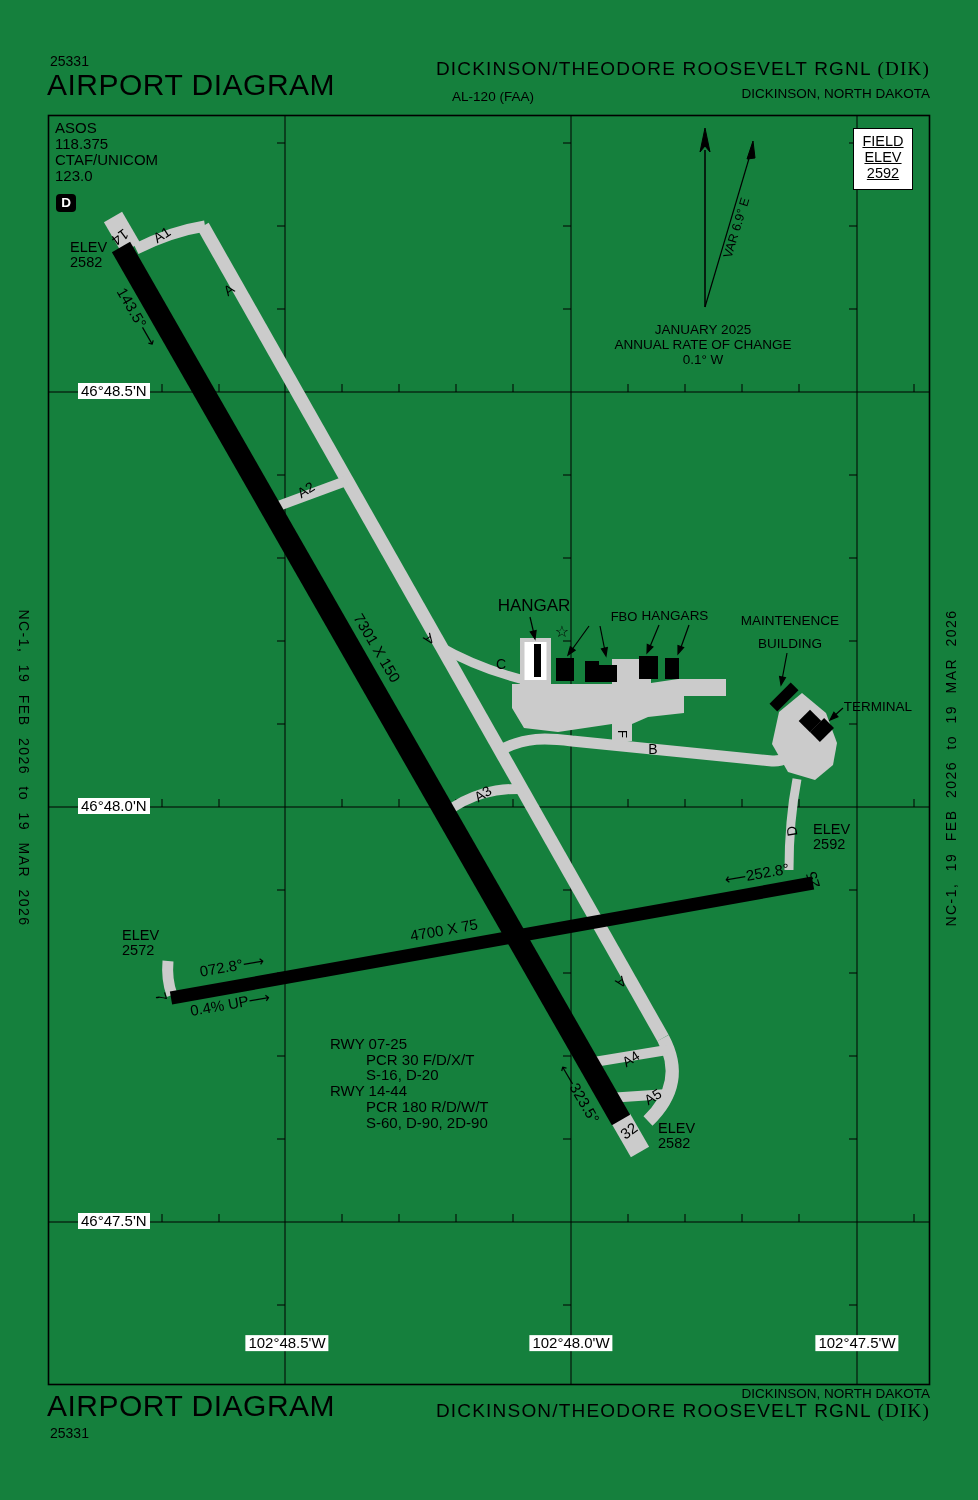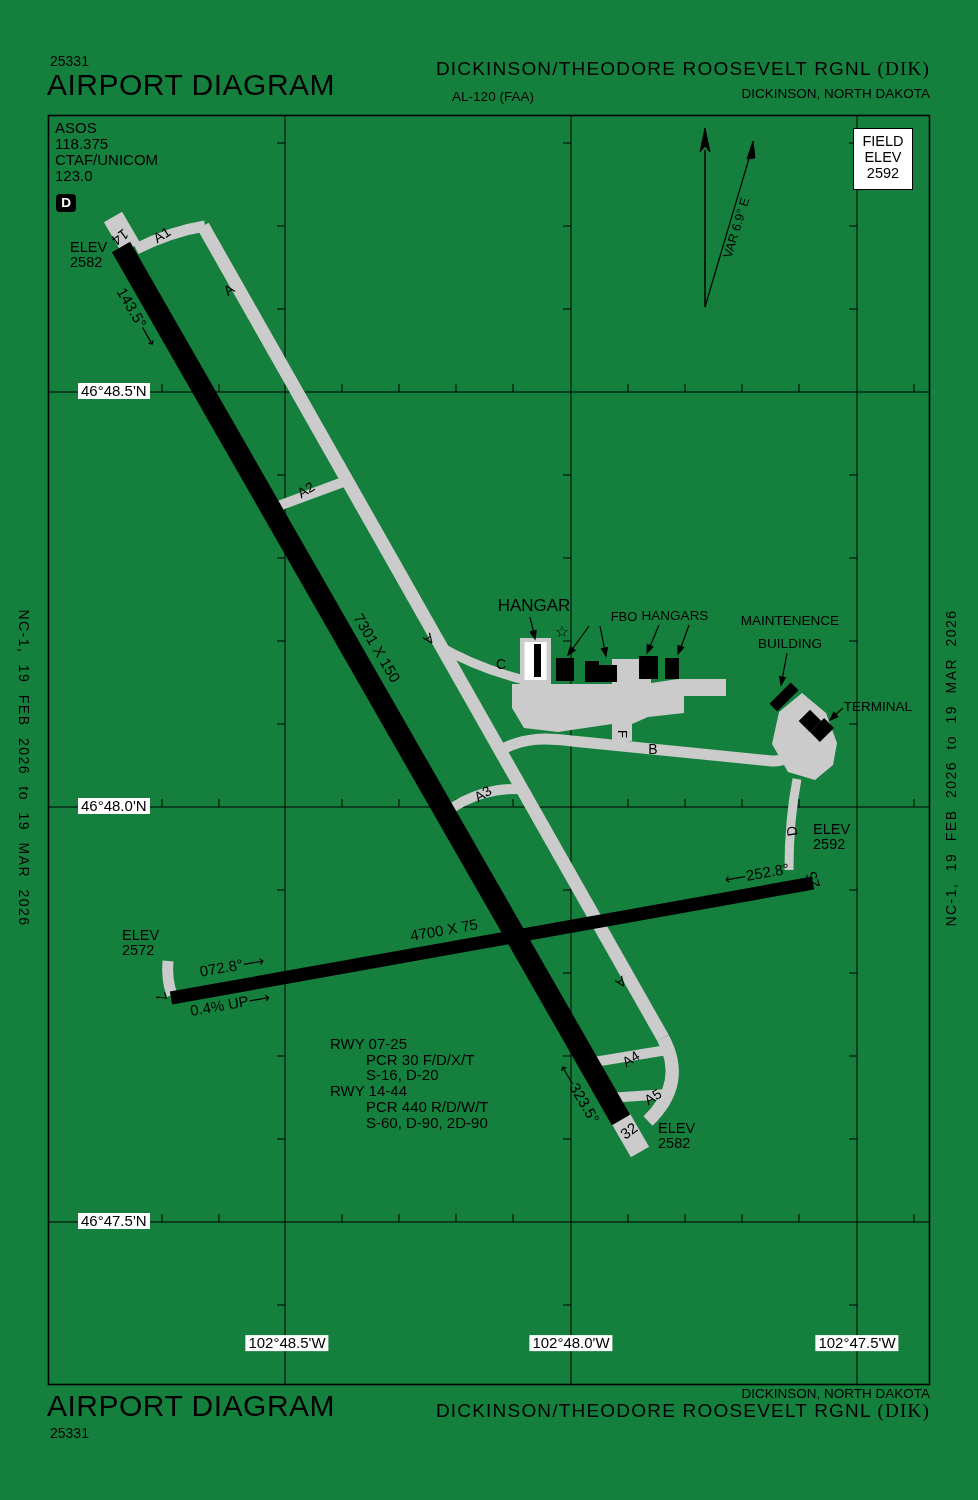--- a/index.html
+++ b/index.html
@@ -5,21 +5,21 @@
   html,body{margin:0;padding:0;background:#fff;}
   #page{position:relative;width:978px;height:1500px;background:#15803d;overflow:hidden;
         font-family:"Liberation Sans",sans-serif;color:#000;}
   .lbl{position:absolute;white-space:nowrap;color:#000;line-height:1.05;}
   .ctr{transform:translate(-50%,-50%);}
   .wbg{background:#fff;padding:0 3px;}
   .rt{position:absolute;white-space:nowrap;text-align:right;}
   svg{position:absolute;left:0;top:0;}
   .badge{position:absolute;background:#000;color:#fff;border-radius:4px;
          font-weight:bold;text-align:center;}
-  .box{position:absolute;border:1.5px solid #000;text-align:center;background:#fff;}
+  .box{position:absolute;border:1.5px solid #000;text-align:center;background:#fff;text-decoration:underline;}
 </style>
 </head>
 <body>
 
 <div id="page">
 
   <svg width="978" height="1500" viewBox="0 0 978 1500">
 
     <g stroke="#000" stroke-width="1">
       <line x1="285" y1="115" x2="285" y2="1385"></line>
@@ -185,20 +185,25 @@
   </div>
   <div class="badge" style="left:56px;top:194px;width:20px;height:18px;font-size:13.5px;line-height:18px;">D</div>
 
   <div class="box" style="left:853px;top:128px;width:58px;height:56px;padding-top:4px;font-size:14.5px;line-height:16px;">
     <div>FIELD</div>
     <div>ELEV</div>
     <div>2592</div>
   </div>
 
   <div class="lbl ctr" style="left:737px;top:228px;font-size:12.5px;transform:translate(-50%,-50%) rotate(-73deg);">VAR 6.9° E</div>
+  <div class="lbl" style="left:703px;top:322px;transform:translateX(-50%);font-size:13.5px;line-height:15px;text-align:center;">
+    <div>JANUARY 2025</div>
+    <div>ANNUAL RATE OF CHANGE</div>
+    <div>0.1° W</div>
+  </div>
 
 
   <div class="lbl wbg" style="left:78px;top:383px;font-size:15px;">46°48.5'N</div>
   <div class="lbl wbg" style="left:78px;top:798px;font-size:15px;">46°48.0'N</div>
   <div class="lbl wbg" style="left:78px;top:1213px;font-size:15px;">46°47.5'N</div>
   <div class="lbl ctr wbg" style="left:287px;top:1343px;font-size:15px;text-align:center;">102°48.5'W</div>
   <div class="lbl ctr wbg" style="left:571px;top:1343px;font-size:15px;">102°48.0'W</div>
   <div class="lbl ctr wbg" style="left:857px;top:1343px;font-size:15px;">102°47.5'W</div>
 
   <div class="lbl" style="left:70px;top:240px;font-size:14.5px;line-height:15px;">
@@ -249,21 +254,21 @@
   <div class="lbl ctr" style="left:675px;top:616px;font-size:13.5px;">HANGARS</div>
   <div class="lbl ctr" style="left:790px;top:621px;font-size:13.5px;">MAINTENENCE</div>
   <div class="lbl ctr" style="left:790px;top:644px;font-size:13.5px;">BUILDING</div>
   <div class="lbl ctr" style="left:878px;top:707px;font-size:13.5px;">TERMINAL</div>
 
   <div class="lbl" style="left:330px;top:1036px;font-size:15px;line-height:15.7px;">
     <div>RWY 07-25</div>
     <div style="margin-left:36px;">PCR 30 F/D/X/T</div>
     <div style="margin-left:36px;">S-16, D-20</div>
     <div>RWY 14-44</div>
-    <div style="margin-left:36px;">PCR 440 R/D/W/T</div>
+    <div style="margin-left:36px;">PCR 180 R/D/W/T</div>
     <div style="margin-left:36px;">S-60, D-90, 2D-90</div>
   </div>
 
   <div class="lbl ctr" style="left:24px;top:768px;font-size:14px;letter-spacing:1.5px;word-spacing:6px;transform:translate(-50%,-50%) rotate(90deg);">NC-1, 19 FEB 2026 to 19 MAR 2026</div>
   <div class="lbl ctr" style="left:951px;top:768px;font-size:14px;letter-spacing:1.5px;word-spacing:6px;transform:translate(-50%,-50%) rotate(-90deg);">NC-1, 19 FEB 2026 to 19 MAR 2026</div>
 
   <div class="rt" style="right:48px;top:1386px;font-size:13.5px;">DICKINSON, NORTH DAKOTA</div>
   <div class="rt" style="right:48px;top:1400px;font-size:19px;letter-spacing:1.2px;"><span>DICKINSON/THEODORE ROOSEVELT RGNL </span><span style="font-family:'Liberation Serif',serif;">(DIK)</span></div>
   <div class="lbl" style="left:47px;top:1390px;font-size:30px;letter-spacing:0.5px;">AIRPORT DIAGRAM</div>
   <div class="lbl" style="left:50px;top:1426px;font-size:14px;">25331</div>

